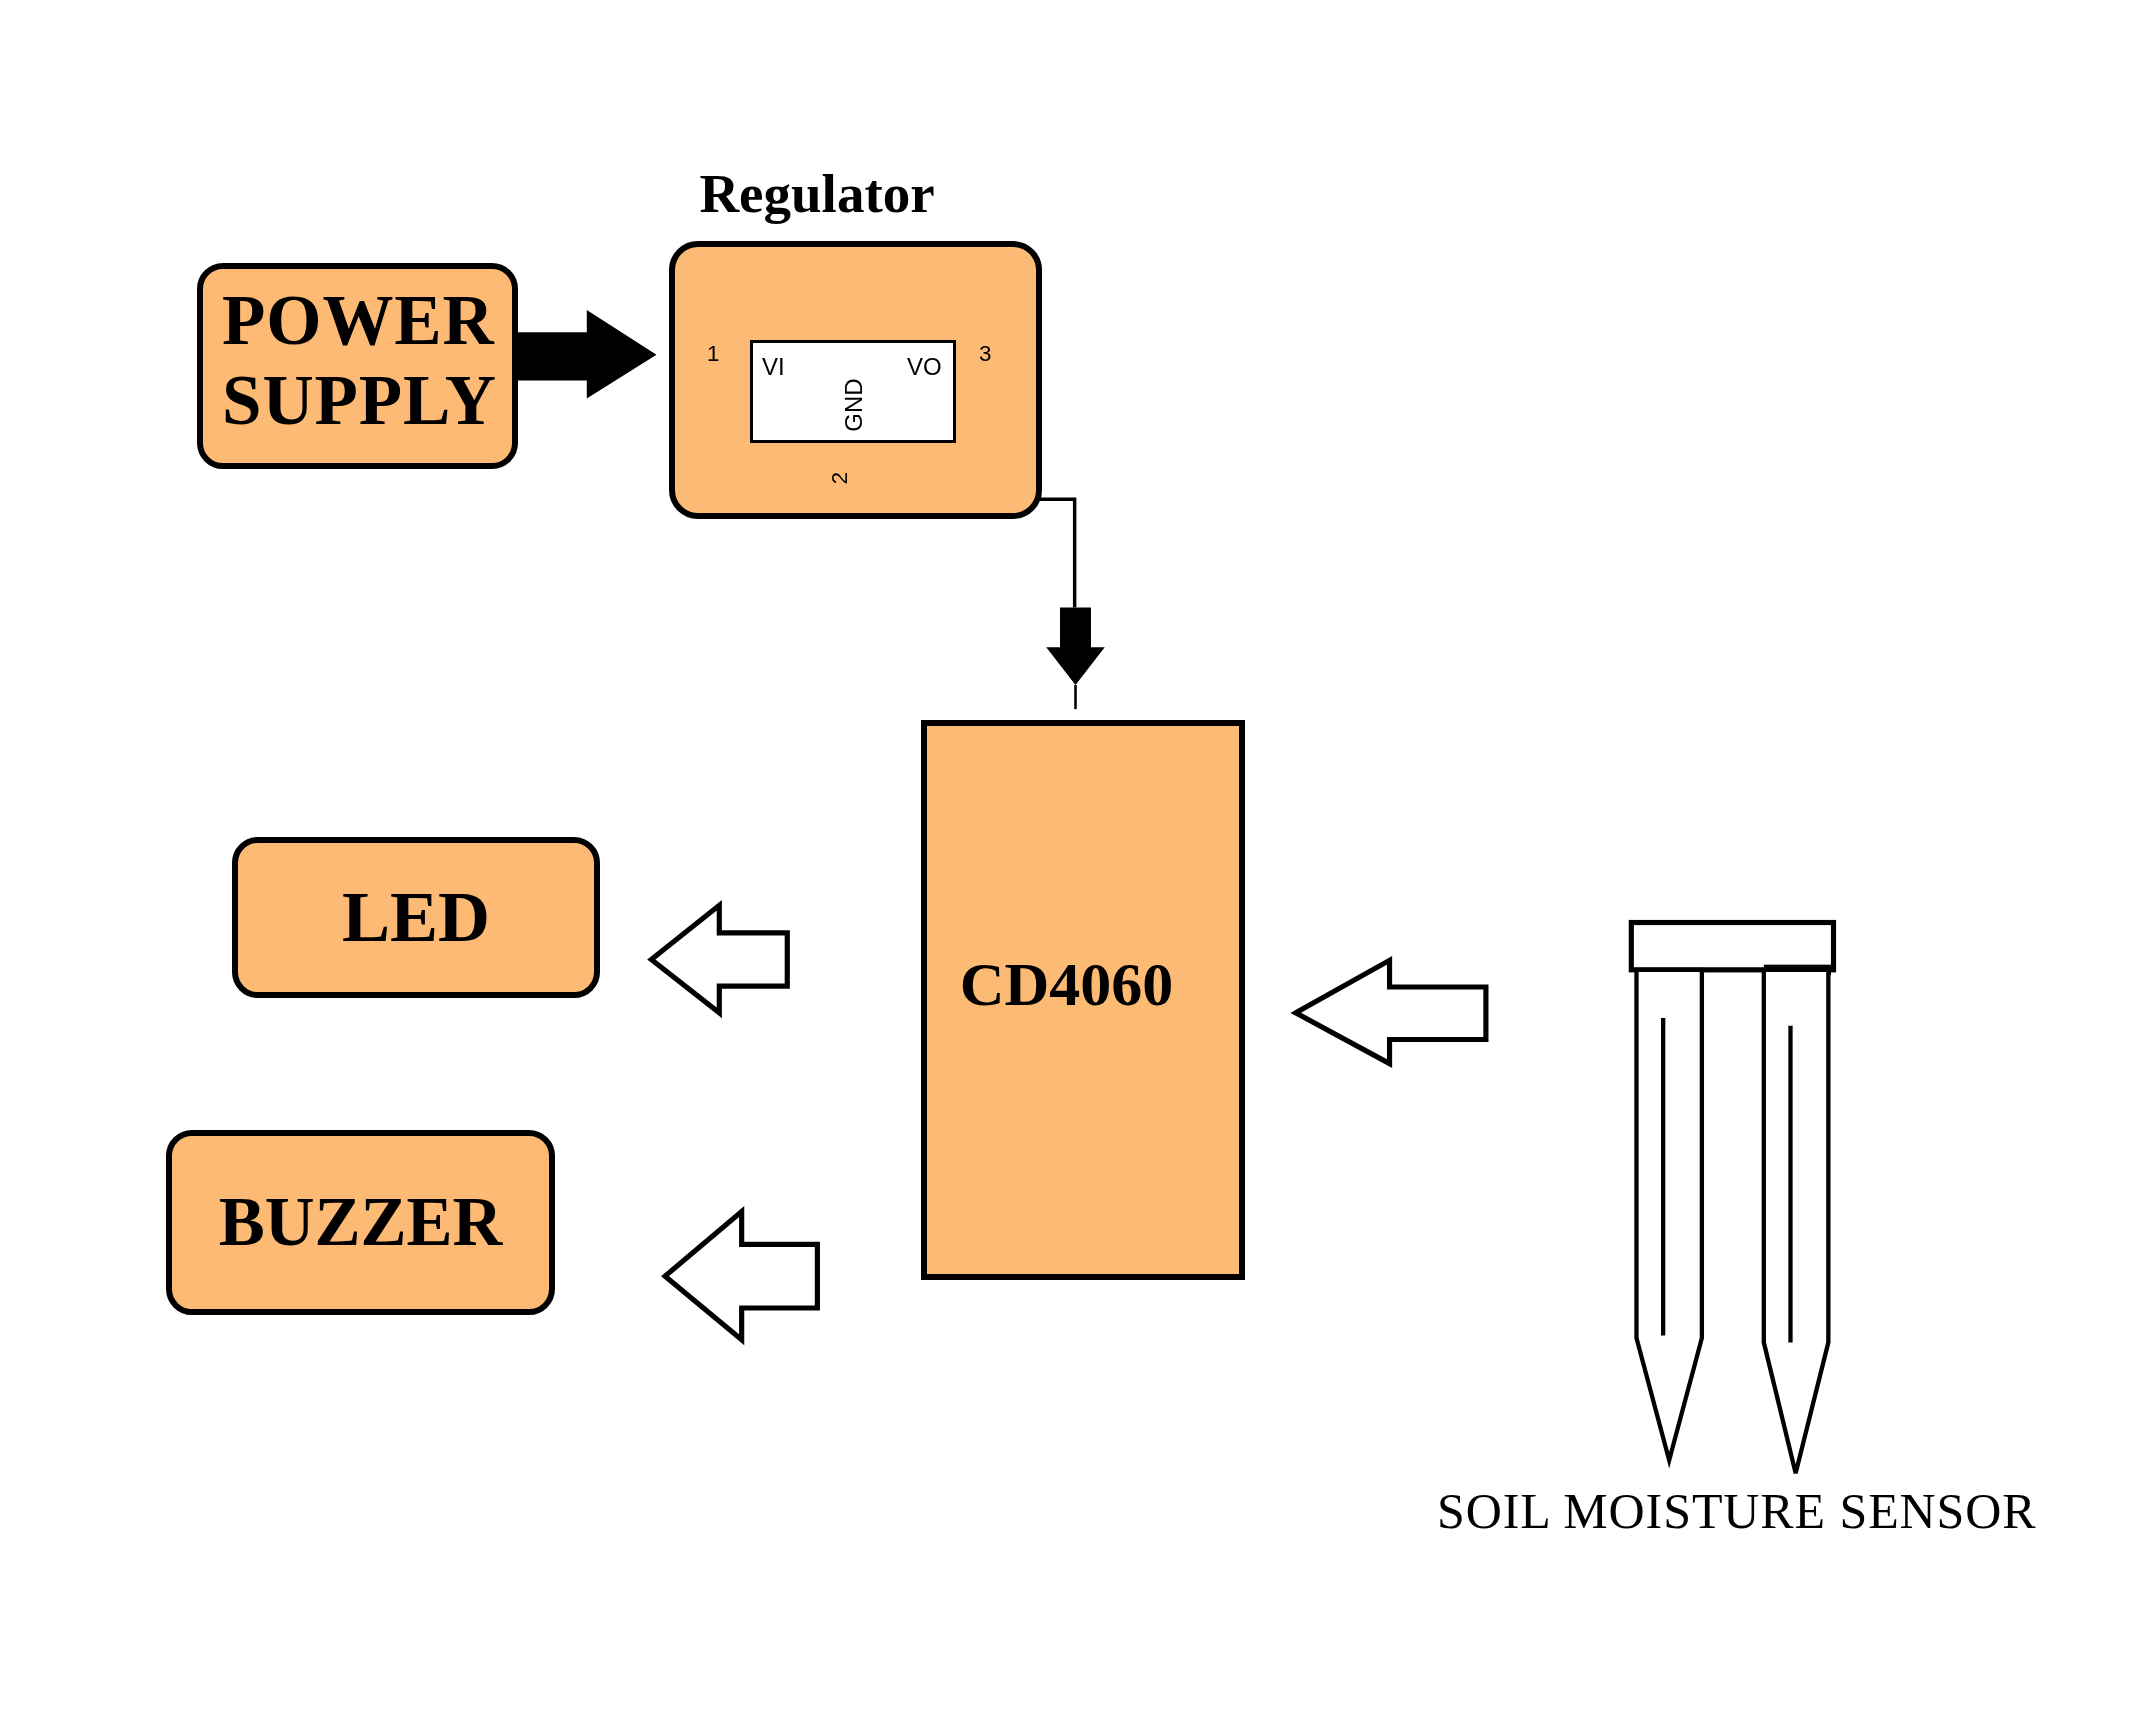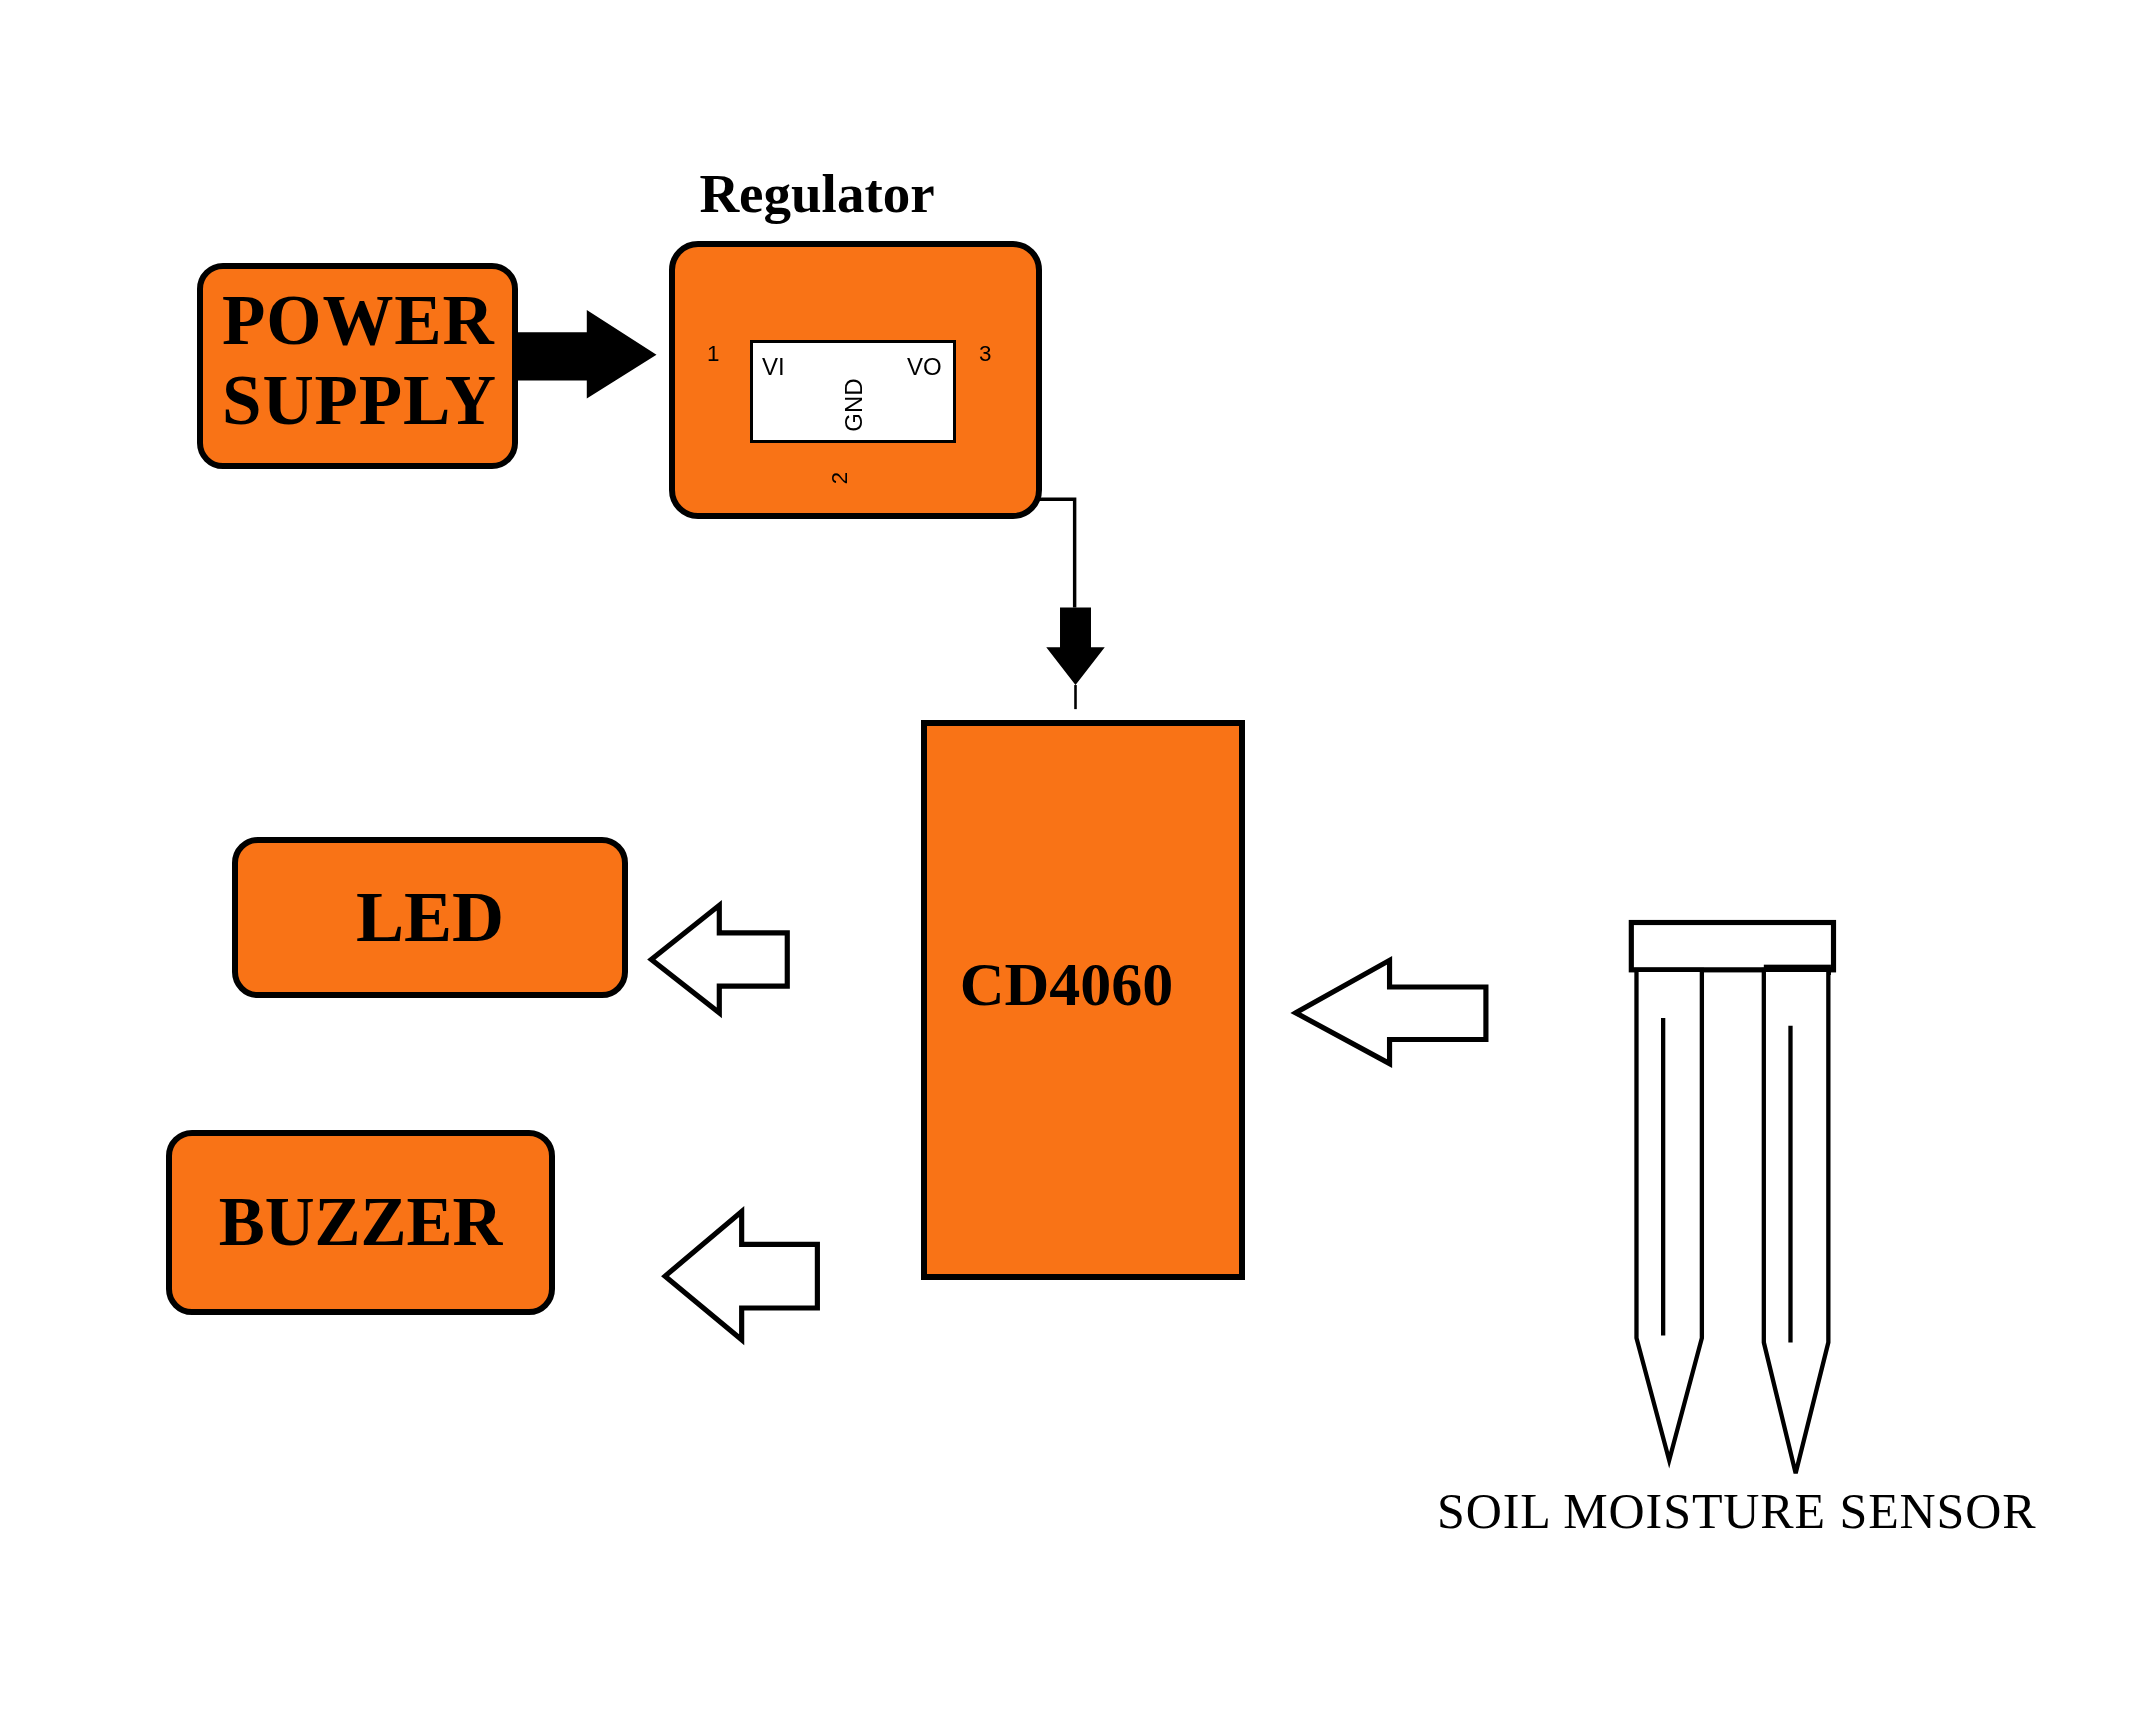--- a/index.html
+++ b/index.html
@@ -14,21 +14,21 @@
   }
   .abs { position: absolute; }
   svg.layer {
     position: absolute;
     left: 0; top: 0;
     width: 2151px; height: 1728px;
   }
   .node {
     position: absolute;
     border: 6px solid #000;
-    background: #f97316;
+    background: #fdba74;
     box-sizing: border-box;
     display: flex;
     align-items: center;
     justify-content: center;
     font-weight: bold;
     text-align: center;
   }
   .rounded { border-radius: 26px; }
   .ps-box {
     left: 197px; top: 263px; width: 321px; height: 206px;
@@ -67,21 +67,21 @@
   }
   .pin-label { font-size: 22.4px; }
   .rot270 { transform: rotate(-90deg); transform-origin: center; text-align: center; }
   .cd-box {
     left: 921px; top: 720px; width: 324px; height: 560px;
     font-size: 62px;
     padding-bottom: 31px;
     padding-right: 33px;
   }
   .led-box {
-    left: 232px; top: 837px; width: 396px; height: 161px;
+    left: 232px; top: 837px; width: 368px; height: 161px;
     font-size: 72px;
   }
   .buz-box {
     left: 166px; top: 1130px; width: 389px; height: 185px;
     font-size: 69px;
   }
   .sensor-label {
     left: 1437px; top: 1482px; width: 568px;
     text-align: center;
     font-size: 50px;

